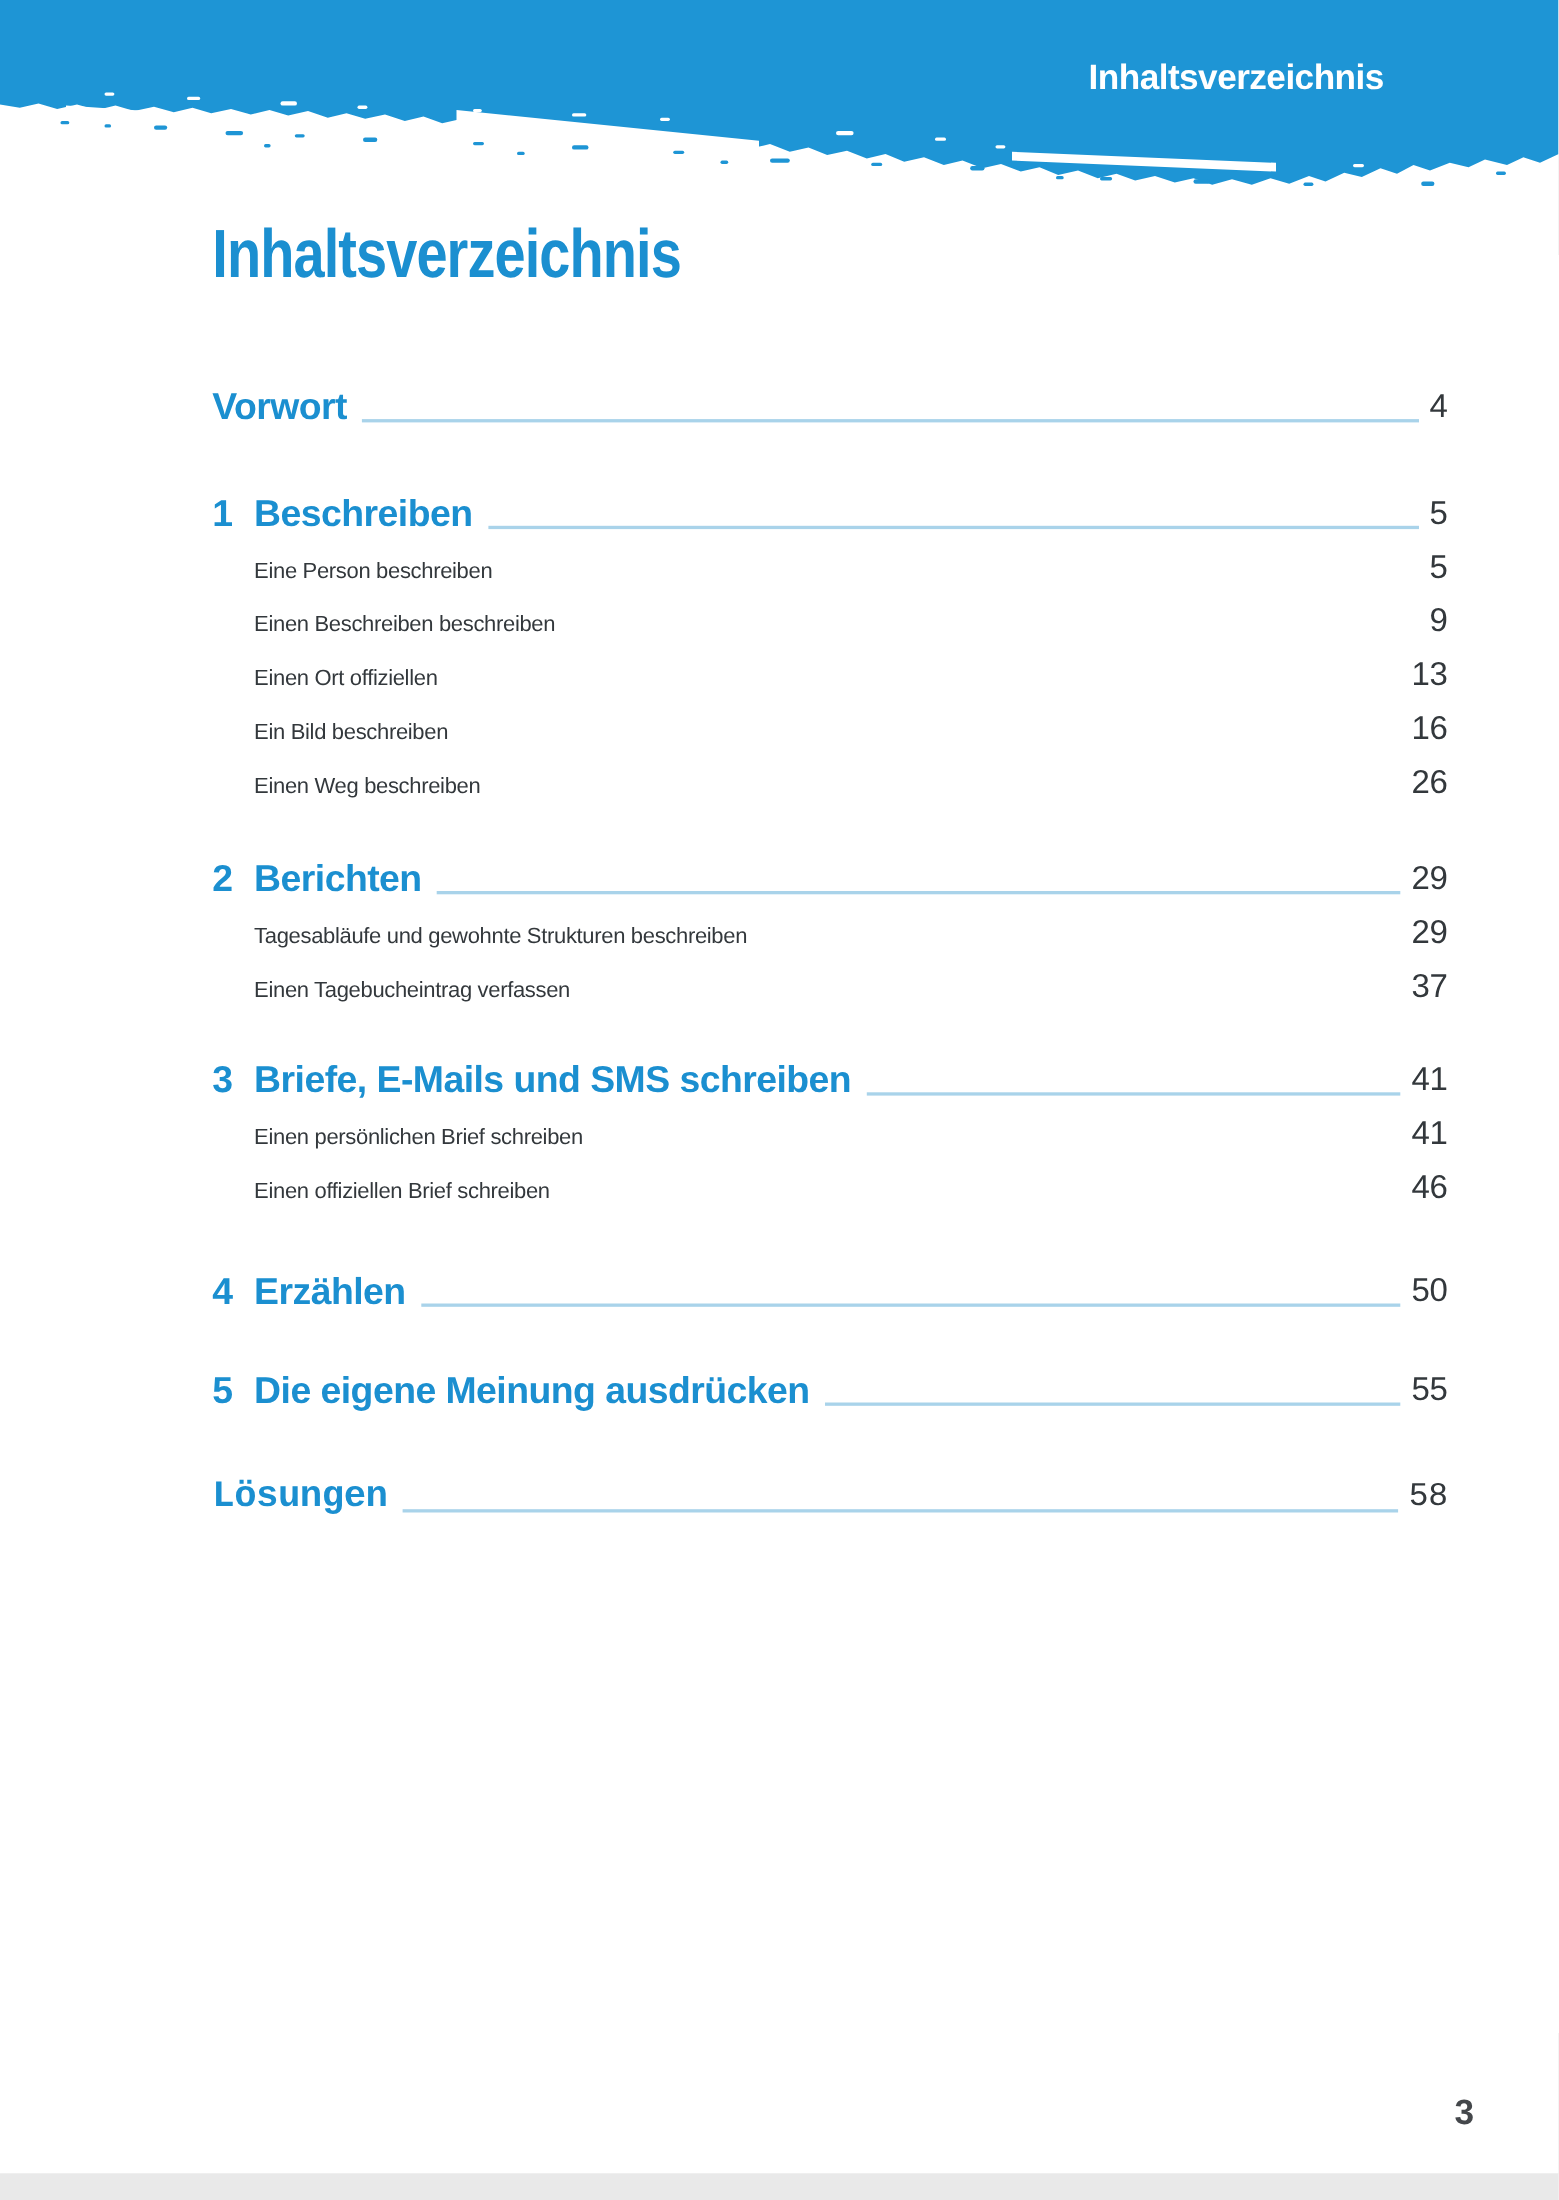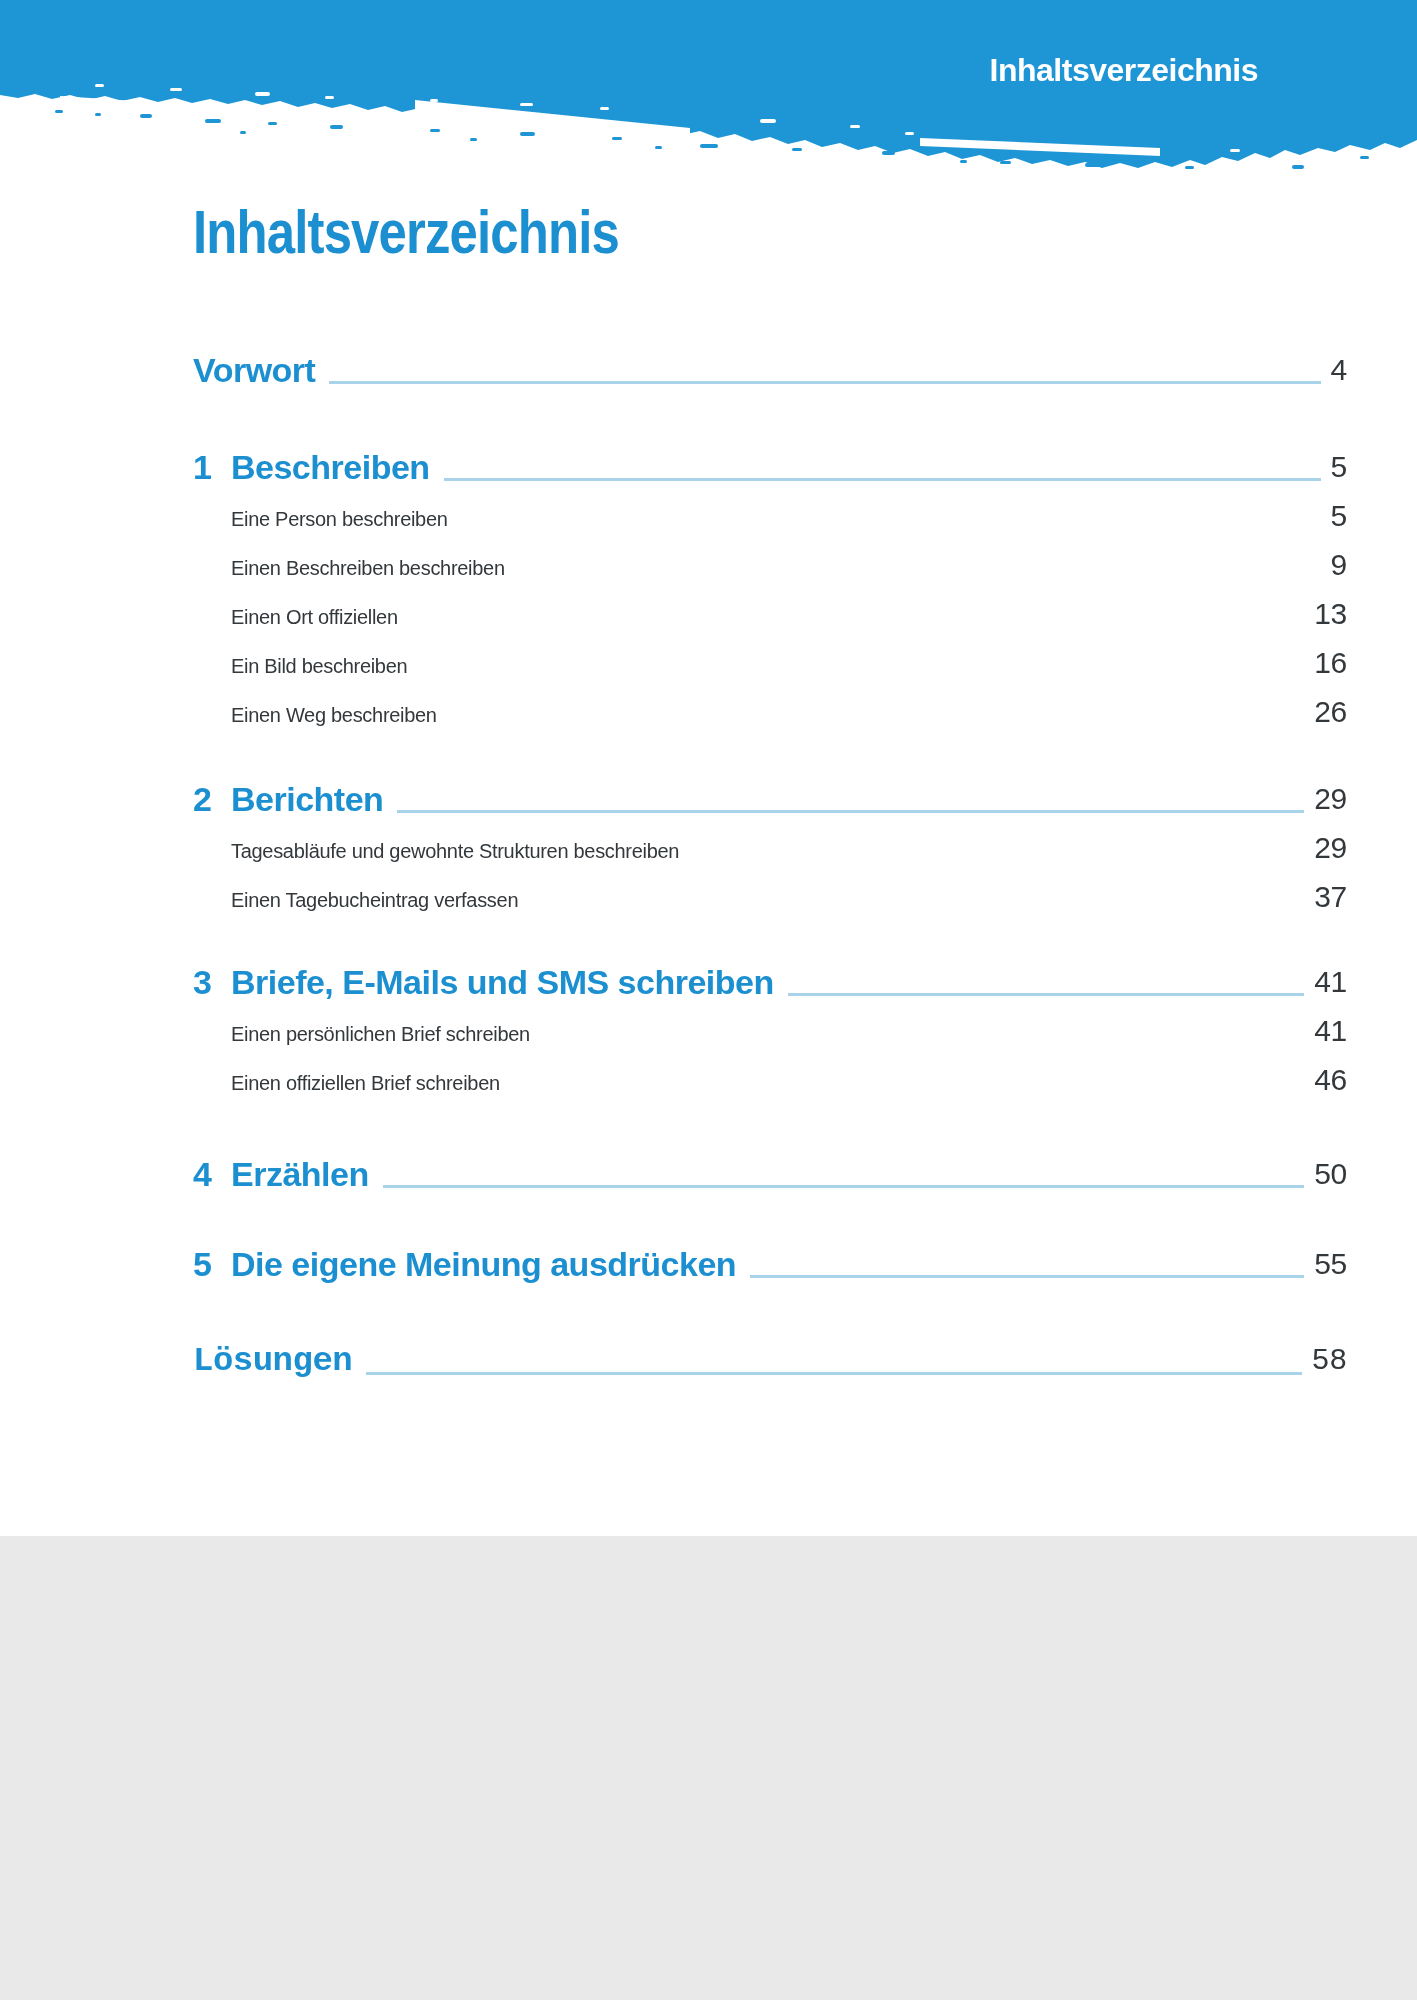--- a/index.html
+++ b/index.html
@@ -1,19 +1,19 @@
 <!DOCTYPE html>
 <html lang="de"><head>
 <meta charset="utf-8">
 <style>
   html, body { margin: 0; padding: 0; background: #e9e9e9; }
   .page {
     position: relative;
     width: 1417px;
-    height: 1536px;
+    height: 1976px;
     margin: 0 auto;
     background: #ffffff;
     font-family: "Liberation Sans", sans-serif;
     overflow: hidden;
   }
 
   
   .band { position: relative; height: 170px; }
   .band svg { display: block; width: 1417px; height: 170px; }
   .brush-main { fill: var(--brand-blue, #1E95D5); }
@@ -35,21 +35,21 @@
     font-size: 62px;
     font-weight: bold;
     line-height: 1.1;
     letter-spacing: -1px;
     color: var(--heading-blue, #1B8FD0);
     transform: scaleX(0.82);
     transform-origin: left bottom;
   }
 
   
-  .toc { margin: 0 70px 0 193px; }
+  .toc { margin: 0 101px 0 193px; }
   .toc-section:nth-child(1) { margin-top: 82px; }
   .toc-section:nth-child(2) { margin-top: 53px; }
   .toc-section:nth-child(3) { margin-top: 39px; }
   .toc-section:nth-child(4) { margin-top: 37px; }
   .toc-section:nth-child(5) { margin-top: 46px; }
   .toc-section:nth-child(6) { margin-top: 46px; }
   .toc-section:nth-child(7) { margin-top: 53px; font-family: Liberation Mono, monospace; }
 
   .chapter-row {
     display: flex;

